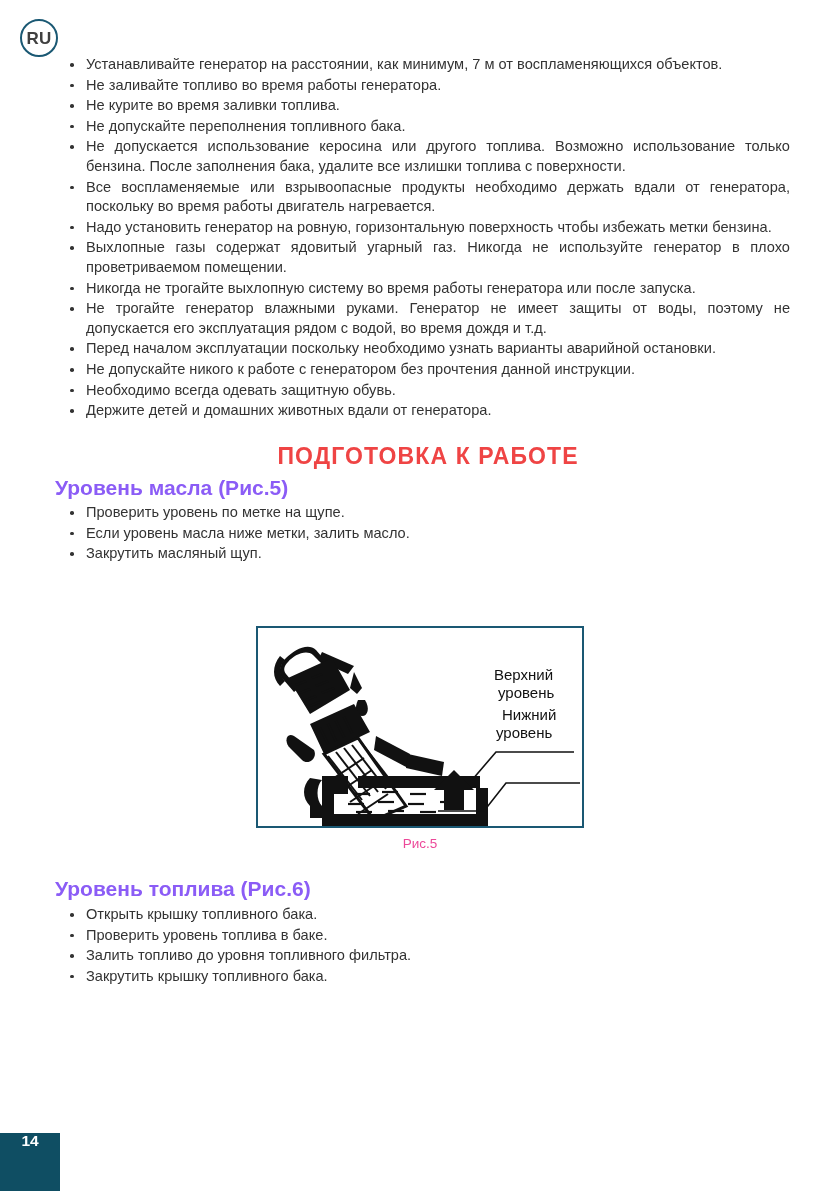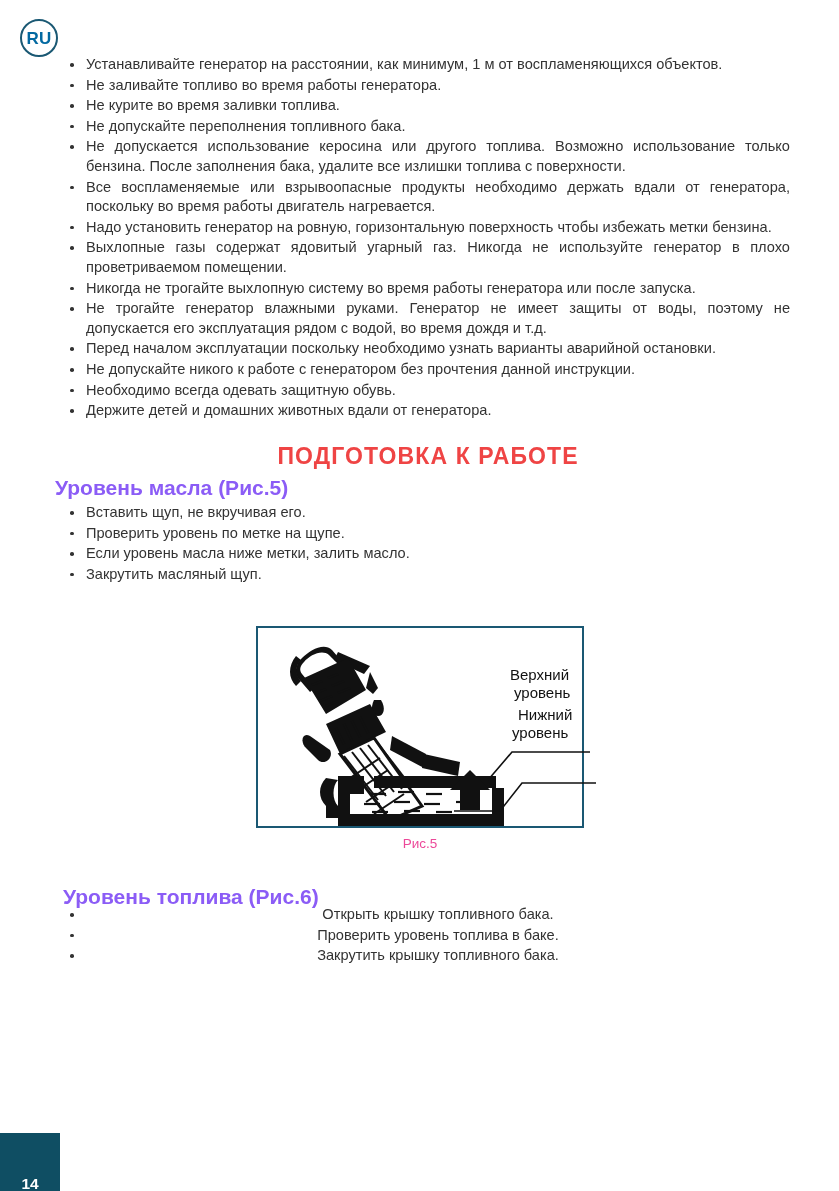--- a/index.html
+++ b/index.html
@@ -29,21 +29,21 @@
     border: 2px solid #1a5873;
     border-radius: 50%;
     box-sizing: border-box;
     display: flex;
     align-items: center;
     justify-content: center;
   }
   .lang-badge .lang-text {
     font-size: 17px;
     font-weight: bold;
-    color: #0369a1;
+    color: #404040;
     letter-spacing: 0.3px;
     line-height: 1;
   }
 
   
   .col {
     position: absolute;
     left: 66px;
     width: 724px;
   }
@@ -109,42 +109,42 @@
 
   
   .page-number {
     position: absolute;
     left: 0;
     bottom: 0;
     width: 60px;
     height: 58px;
     background: #0f4e63;
     display: flex;
-    align-items: flex-end;
+    align-items: flex-start;
     justify-content: center;
   }
   .page-number .pn-text {
     color: #ffffff;
     font-size: 15.5px;
     font-weight: bold;
     line-height: 1;
   }
 </style>
 </head>
 <body>
 
 <div id="page">
 
   <div class="lang-badge">
     <span class="lang-text">RU</span>
   </div>
 
   <div class="col" style="top:55px;">
     <ul class="bullets">
-      <li><span>Устанавливайте генератор на расстоянии, как минимум, 1 м от воспламеняющихся объектов.</span></li>
+      <li><span>Устанавливайте генератор на расстоянии, как минимум, 7 м от воспламеняющихся объектов.</span></li>
       <li><span>Не заливайте топливо во время работы генератора.</span></li>
       <li><span>Не курите во время заливки топлива.</span></li>
       <li><span>Не допускайте переполнения топливного бака.</span></li>
       <li class="justify"><span>Не допускается использование керосина или другого топлива. Возможно использование только бензина. После заполнения бака, удалите все излишки топлива с поверхности.</span></li>
       <li class="justify"><span>Все воспламеняемые или взрывоопасные продукты необходимо держать вдали от генератора, поскольку во время работы двигатель нагревается.</span></li>
       <li class="justify"><span>Надо установить генератор на ровную, горизонтальную поверхность чтобы избежать метки бензина.</span></li>
       <li class="justify"><span>Выхлопные газы содержат ядовитый угарный газ. Никогда не используйте генератор в плохо проветриваемом помещении.</span></li>
       <li><span>Никогда не трогайте выхлопную систему во время работы генератора или после запуска.</span></li>
       <li class="justify"><span>Не трогайте генератор влажными руками. Генератор не имеет защиты от воды, поэтому не допускается его эксплуатация рядом с водой, во время дождя и т.д.</span></li>
       <li><span>Перед началом эксплуатации поскольку необходимо узнать варианты аварийной остановки.</span></li>
@@ -153,28 +153,27 @@
       <li><span>Держите детей и домашних животных вдали от генератора.</span></li>
     </ul>
   </div>
 
   <h1 class="section-title" style="top:443px; margin:0;">ПОДГОТОВКА К РАБОТЕ</h1>
 
   <h2 class="sub-title" style="top:476px; margin:0;">Уровень масла (Рис.5)</h2>
 
   <div class="col" style="top:503px;">
     <ul class="bullets">
-      <li><span>Вставить щуп, не вкручивая его.</span></li>
       <li><span>Проверить уровень по метке на щупе.</span></li>
       <li><span>Если уровень масла ниже метки, залить масло.</span></li>
       <li><span>Закрутить масляный щуп.</span></li>
     </ul>
   </div>
 
-  <div class="figure-box" style="left:256px; top:626px; width:328px; height:202px;padding-left:16px;">
+  <div class="figure-box" style="left:256px; top:626px; width:328px; height:202px;">
     <svg width="324" height="198" viewBox="0 0 324 198">
       <g fill="#111111" stroke="none">
 
         <path d="M28,30 C22,36 20,44 24,50 L36,64 L70,36 L58,22 C50,14 36,22 28,30 Z
                  M30,34 C36,27 48,21 55,27 L64,36 L38,58 L28,46 C25,42 26,38 30,34 Z"></path>
 
         <path d="M22,28 C14,38 14,50 22,58 L27,53 C21,47 21,38 27,32 Z"></path>
 
         <path d="M64,24 L96,38 L90,46 L60,32 Z"></path>
 
@@ -253,26 +252,27 @@
 
       <text x="236" y="52" font-family="Liberation Sans, sans-serif" font-size="15" fill="#111111">Верхний</text>
       <text x="240" y="70" font-family="Liberation Sans, sans-serif" font-size="15" fill="#111111">уровень</text>
       <text x="244" y="92" font-family="Liberation Sans, sans-serif" font-size="15" fill="#111111">Нижний</text>
       <text x="238" y="110" font-family="Liberation Sans, sans-serif" font-size="15" fill="#111111">уровень</text>
     </svg>
   </div>
 
   <div class="figure-caption" style="left:256px; top:836px; width:328px;">Рис.5</div>
 
-  <h2 class="sub-title" style="top:877px; margin:8px;">Уровень топлива (Рис.6)</h2>
-
-  <div class="col" style="top:905px;text-align:center;">
+  <h2 class="sub-title" style="top:877px; margin:0;">Уровень топлива (Рис.6)</h2>
+
+  <div class="col" style="top:905px;">
     <ul class="bullets">
       <li><span>Открыть крышку топливного бака.</span></li>
       <li><span>Проверить уровень топлива в баке.</span></li>
+      <li><span>Залить топливо до уровня топливного фильтра.</span></li>
       <li><span>Закрутить крышку топливного бака.</span></li>
     </ul>
   </div>
 
   <div class="page-number">
     <span class="pn-text">14</span>
   </div>
 
 </div>
 

